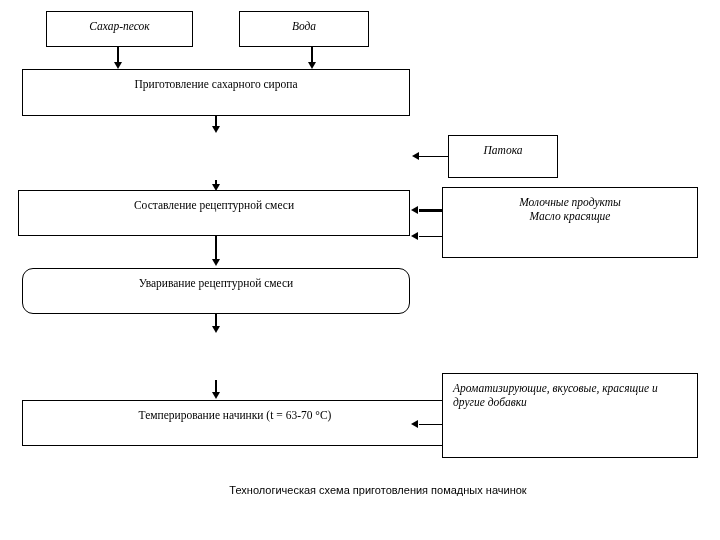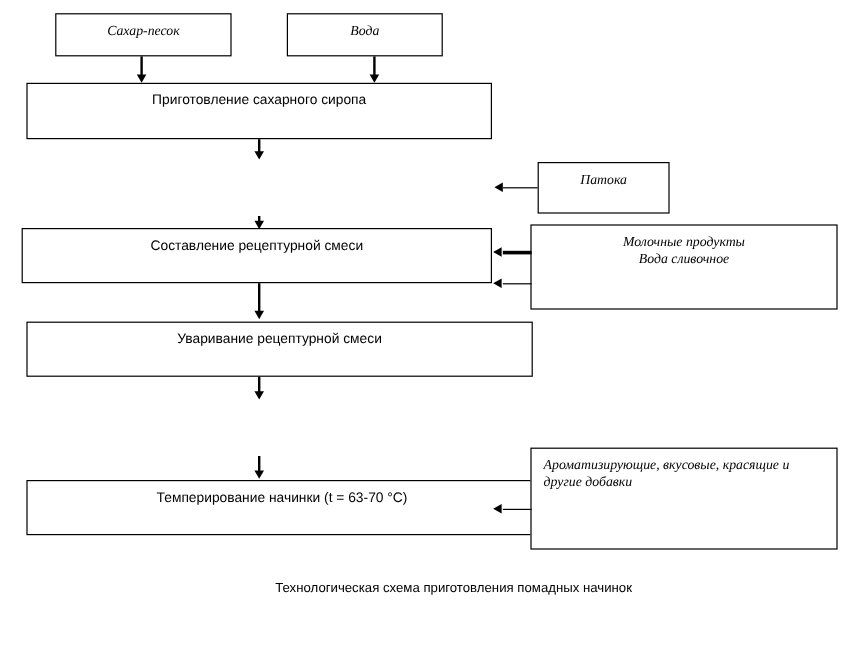--- a/index.html
+++ b/index.html
@@ -27,21 +27,21 @@
     right: 0;
     top: 7px;
     text-align: center;
     font-size: 11.5px;
     line-height: 14px;
     color: #000000;
     white-space: pre-line;
   }
   
   .proc .txt {
-    font-family: Liberation Sans, sans-serif;
+    font-family: Liberation Serif, serif;
     font-style: normal;
   }
   
   .mat .txt {
     font-family: "Liberation Serif", "DejaVu Serif", serif;
     font-style: italic;
     font-size: 11.5px;
   }
   .mat.left-text .txt {
     text-align: left;
@@ -96,36 +96,36 @@
 
   <div class="box proc" style="left:22px; top:69px; width:388px; height:47px;">
     <div class="txt">Приготовление сахарного сиропа</div>
   </div>
 
 
   <div class="box proc" style="left:18px; top:190px; width:392px; height:46px;">
     <div class="txt">Составление рецептурной смеси</div>
   </div>
 
-  <div class="box proc" style="left:22px; top:268px; width:422px; height:46px;">
+  <div class="box proc" style="left:22px; top:268px; width:388px; height:46px;border-radius:11px;">
     <div class="txt">Уваривание рецептурной смеси</div>
   </div>
 
 
   <div class="box proc" style="left:22px; top:400px; width:426px; height:46px;">
     <div class="txt">Темперирование начинки (t = 63-70 °C)</div>
   </div>
 
   <div class="box mat" style="left:448px; top:135px; width:110px; height:43px;">
     <div class="txt">Патока</div>
   </div>
 
   <div class="box mat" style="left:442px; top:187px; width:256px; height:71px;">
     <div class="txt">Молочные продукты
-Вода сливочное</div>
+Масло красящие</div>
   </div>
 
   <div class="box mat left-text" style="left:442px; top:373px; width:256px; height:85px;">
     <div class="txt">Ароматизирующие, вкусовые, красящие и другие добавки</div>
   </div>
 
   <div class="vline" style="left:117px; top:47px; width:2.2px; height:16px;"></div>
   <div class="arrow-down" style="left:113.6px; top:62px;"></div>
 
   <div class="vline" style="left:311px; top:47px; width:2.2px; height:16px;"></div>

